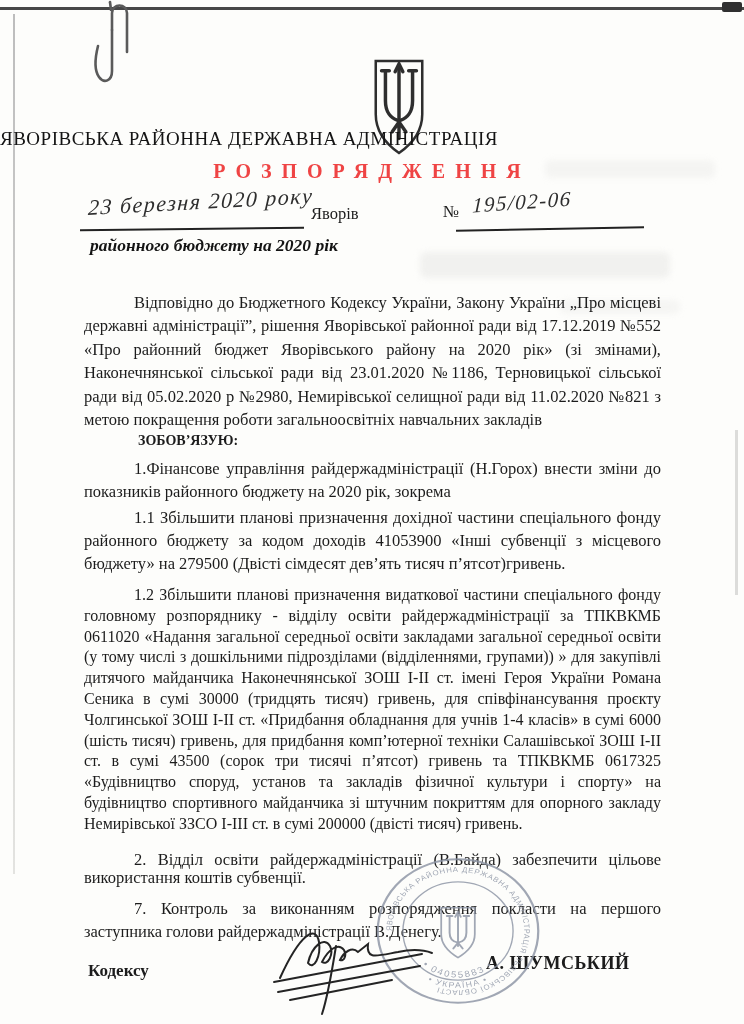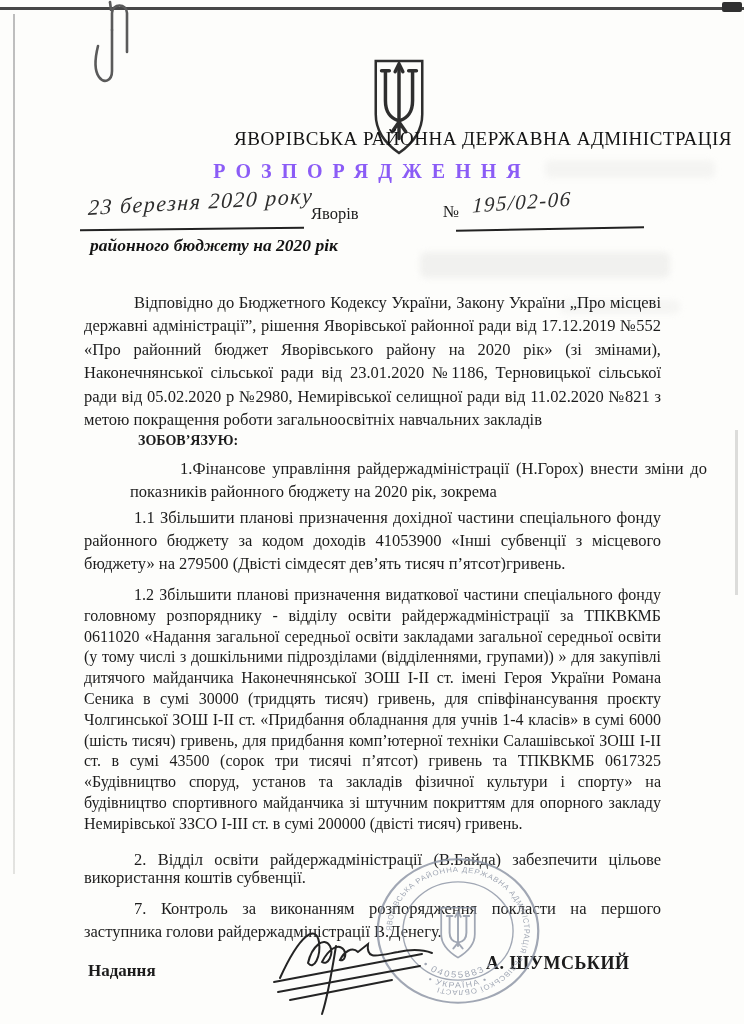--- a/index.html
+++ b/index.html
@@ -15,40 +15,40 @@
   .left-scan-line{position:absolute;left:13px;top:14px;width:1.5px;height:860px;background:linear-gradient(#bdbdbd,#e3e3e0);}
   .right-streak{position:absolute;left:735px;top:430px;width:3px;height:165px;background:#dcdcda;}
   .smudge{position:absolute;background:#ececea;filter:blur(3px);opacity:.7;border-radius:6px;}
   .smudge.s1{left:420px;top:252px;width:250px;height:26px;}
   .smudge.s2{left:545px;top:160px;width:170px;height:18px;opacity:.5;}
   .smudge.s3{left:560px;top:300px;width:120px;height:14px;opacity:.45;}
 
   .emblem{position:absolute;left:368px;top:57px;}
   .paperclip{position:absolute;left:86px;top:0;}
 
-  .org-name{position:absolute;left:0;top:128px;width:732px;text-align:right;
+  .org-name{position:absolute;left:0;top:128px;width:732px;text-align:left;
     font-size:19px;letter-spacing:.5px;color:#141414;}
   .doc-type{position:absolute;left:0;top:160px;width:744px;text-align:center;
-    font-size:20px;font-weight:bold;letter-spacing:10px;color:#8b5cf6;}
+    font-size:20px;font-weight:bold;letter-spacing:10px;color:#ef4444;}
 
   .handwrite{font-style:italic;color:#2e2e2e;letter-spacing:1.5px;white-space:nowrap;}
   .hw-date{position:absolute;left:88px;top:189px;font-size:22px;transform:rotate(-3deg) skewX(-6deg);}
   .hw-number{position:absolute;left:472px;top:190px;font-size:21px;transform:rotate(-4deg) skewX(-6deg);}
   .date-underline{position:absolute;left:80px;top:228px;width:224px;height:1.5px;background:#222;transform:rotate(-.6deg);}
   .num-underline{position:absolute;left:456px;top:228px;width:188px;height:1.5px;background:#222;transform:rotate(-1deg);}
   .place{position:absolute;left:311px;top:204px;font-size:16.5px;text-align:center;}
   .num-label{position:absolute;left:443px;top:202px;font-size:17px;}
 
   .subject{position:absolute;left:90px;top:234px;font-size:17.5px;font-weight:bold;font-style:italic;line-height:23px;color:#141414;}
 
   .para{position:absolute;left:84px;width:577px;text-align:justify;font-size:16.5px;line-height:23.4px;}
   .para .ind{display:inline-block;width:50px;}
   .p1{top:291px;}
   .obligate{position:absolute;left:138px;top:433px;font-size:14px;font-weight:bold;}
-  .p2{top:457px;line-height:23px;margin-left:46px;}
+  .p2{top:457px;line-height:23px;}
   .p11{top:506px;line-height:23px;}
   .p12{top:585px;font-size:16px;line-height:20.8px;}
   .pi2{top:851px;line-height:18px;}
   .pi3{top:897px;line-height:23px;}
 
   .sig-title{position:absolute;left:88px;top:961px;font-size:17px;font-weight:bold;}
   .sig-name{position:absolute;left:486px;top:953px;font-size:18px;font-weight:bold;letter-spacing:.5px;}
   .signature{position:absolute;left:272px;top:916px;z-index:5;}
   .stamp{position:absolute;left:374px;top:856px;z-index:4;opacity:.82;}
 </style>
@@ -106,21 +106,21 @@
 <div class="para p2"><span class="ind"></span><span>1.Фінансове управління райдержадміністрації (Н.Горох) внести зміни до показників районного бюджету на 2020 рік, зокрема</span></div>
 
 <div class="para p11"><span class="ind"></span><span>1.1  Збільшити планові призначення дохідної частини спеціального фонду районного бюджету за кодом доходів 41053900 «Інші субвенції з місцевого бюджету» на 279500 (Двісті сімдесят дев’ять тисяч п’ятсот)гривень.</span></div>
 
 <div class="para p12"><span class="ind"></span><span>1.2 Збільшити планові призначення видаткової частини спеціального фонду головному розпоряднику - відділу освіти  райдержадміністрації за ТПКВКМБ 0611020 «Надання загальної середньої освіти закладами загальної середньої освіти (у тому числі з дошкільними підрозділами (відділеннями, групами)) » для закупівлі дитячого майданчика Наконечнянської ЗОШ І-ІІ ст. імені Героя України Романа Сеника в сумі 30000 (тридцять тисяч) гривень, для співфінансування  проєкту Чолгинської ЗОШ І-ІІ ст. «Придбання обладнання для учнів 1-4 класів» в сумі 6000 (шість тисяч) гривень, для придбання комп’ютерної техніки Салашівської ЗОШ І-ІІ ст. в сумі 43500 (сорок три тисячі п’ятсот) гривень та ТПКВКМБ 0617325 «Будівництво споруд, установ та закладів фізичної культури і спорту» на будівництво спортивного майданчика зі штучним покриттям для опорного закладу Немирівської ЗЗСО І-ІІІ ст. в сумі 200000 (двісті тисяч) гривень.</span></div>
 
 <div class="para pi2"><span class="ind"></span><span>2. Відділ освіти райдержадміністрації (В.Байда) забезпечити цільове використання коштів субвенції.</span></div>
 
 <div class="para pi3"><span class="ind"></span><span>7. Контроль за виконанням розпорядження покласти на першого заступника голови райдержадміністрації В.Денегу.</span></div>
 
-<div class="sig-title">Надання</div>
+<div class="sig-title">Кодексу</div>
 <div class="sig-name">А. ШУМСЬКИЙ</div>
 
 <svg class="stamp" width="168" height="150" viewBox="0 0 180 180" preserveAspectRatio="none">
   <defs>
     <path id="ringArc" d="M 19,90 A 71,71 0 0 1 161,90 A 71,71 0 0 1 19,90.01" fill="none"></path>
     <path id="codeArc" d="M 44,122 A 56,56 0 0 0 136,122" fill="none"></path>
     <path id="countryArc" d="M 38,134 A 68,68 0 0 0 142,134" fill="none"></path>
   </defs>
   <g stroke="#8d95a5" fill="none">
     <circle cx="90" cy="90" r="86" stroke-width="2.4"></circle>

